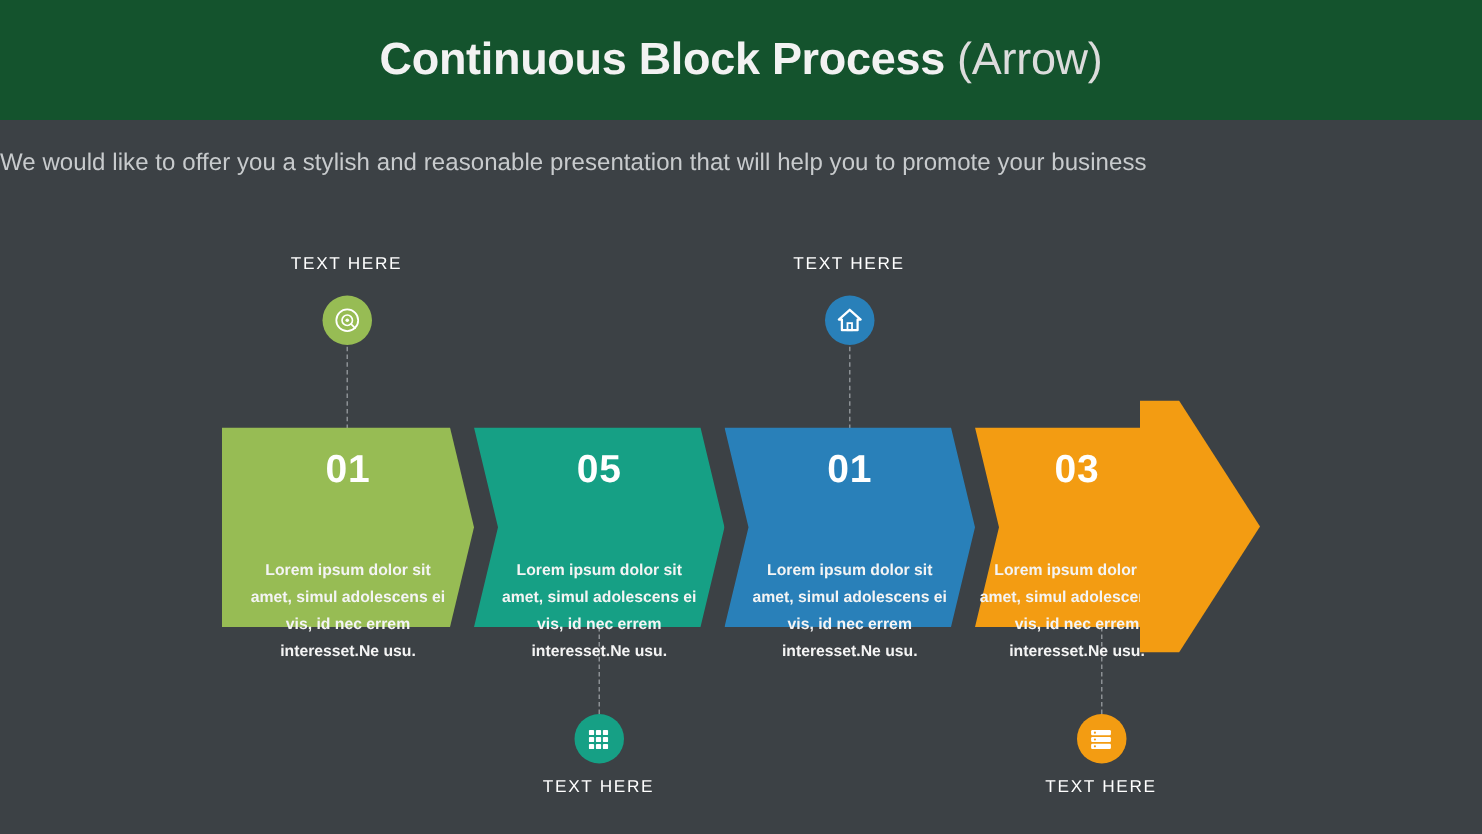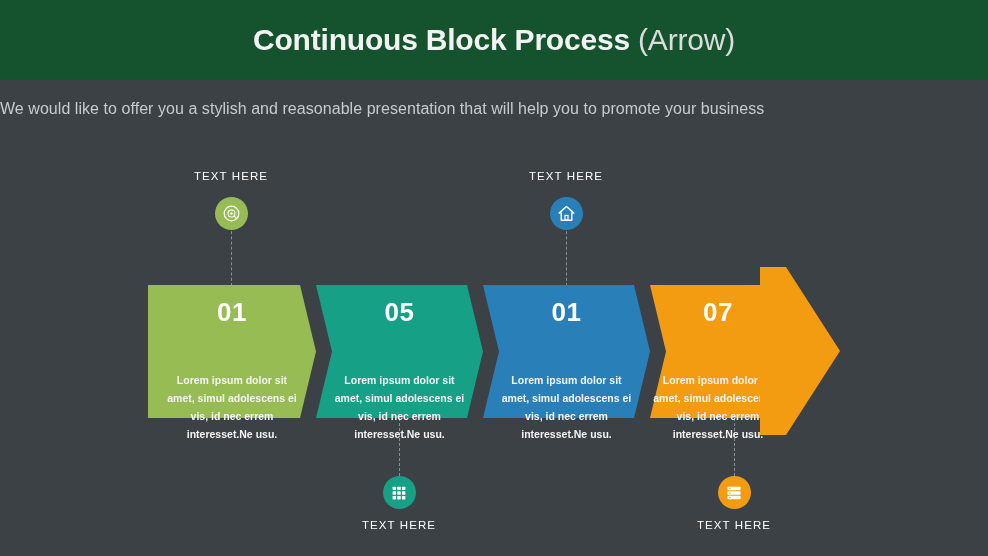--- a/index.html
+++ b/index.html
@@ -125,21 +125,21 @@
       <div class="num">01</div>
       <div class="body">Lorem ipsum dolor sit amet, simul adolescens ei vis, id nec errem interesset.Ne usu.</div>
     </div>
   </div>
 
   <div class="block" style="left:650px; width:136px;">
     <svg class="shape" viewBox="0 0 136 133" preserveAspectRatio="none">
       <path d="M0,0 L136,0 L136,133 L0,133 L16,66.5 Z" fill="#f39c12"></path>
     </svg>
     <div class="content">
-      <div class="num">07</div>
+      <div class="num">03</div>
       <div class="body">Lorem ipsum dolor sit amet, simul adolescens ei vis, id nec errem interesset.Ne usu.</div>
     </div>
   </div>
 
   <svg id="arrowhead" viewBox="0 0 80 168" preserveAspectRatio="none">
     <path d="M0,0 L26,0 L80,84 L26,168 L0,168 Z" fill="#f39c12"></path>
   </svg>
 
   <div class="marker above" style="left:171px; top:170px;">
     <span class="cap">TEXT HERE</span>

